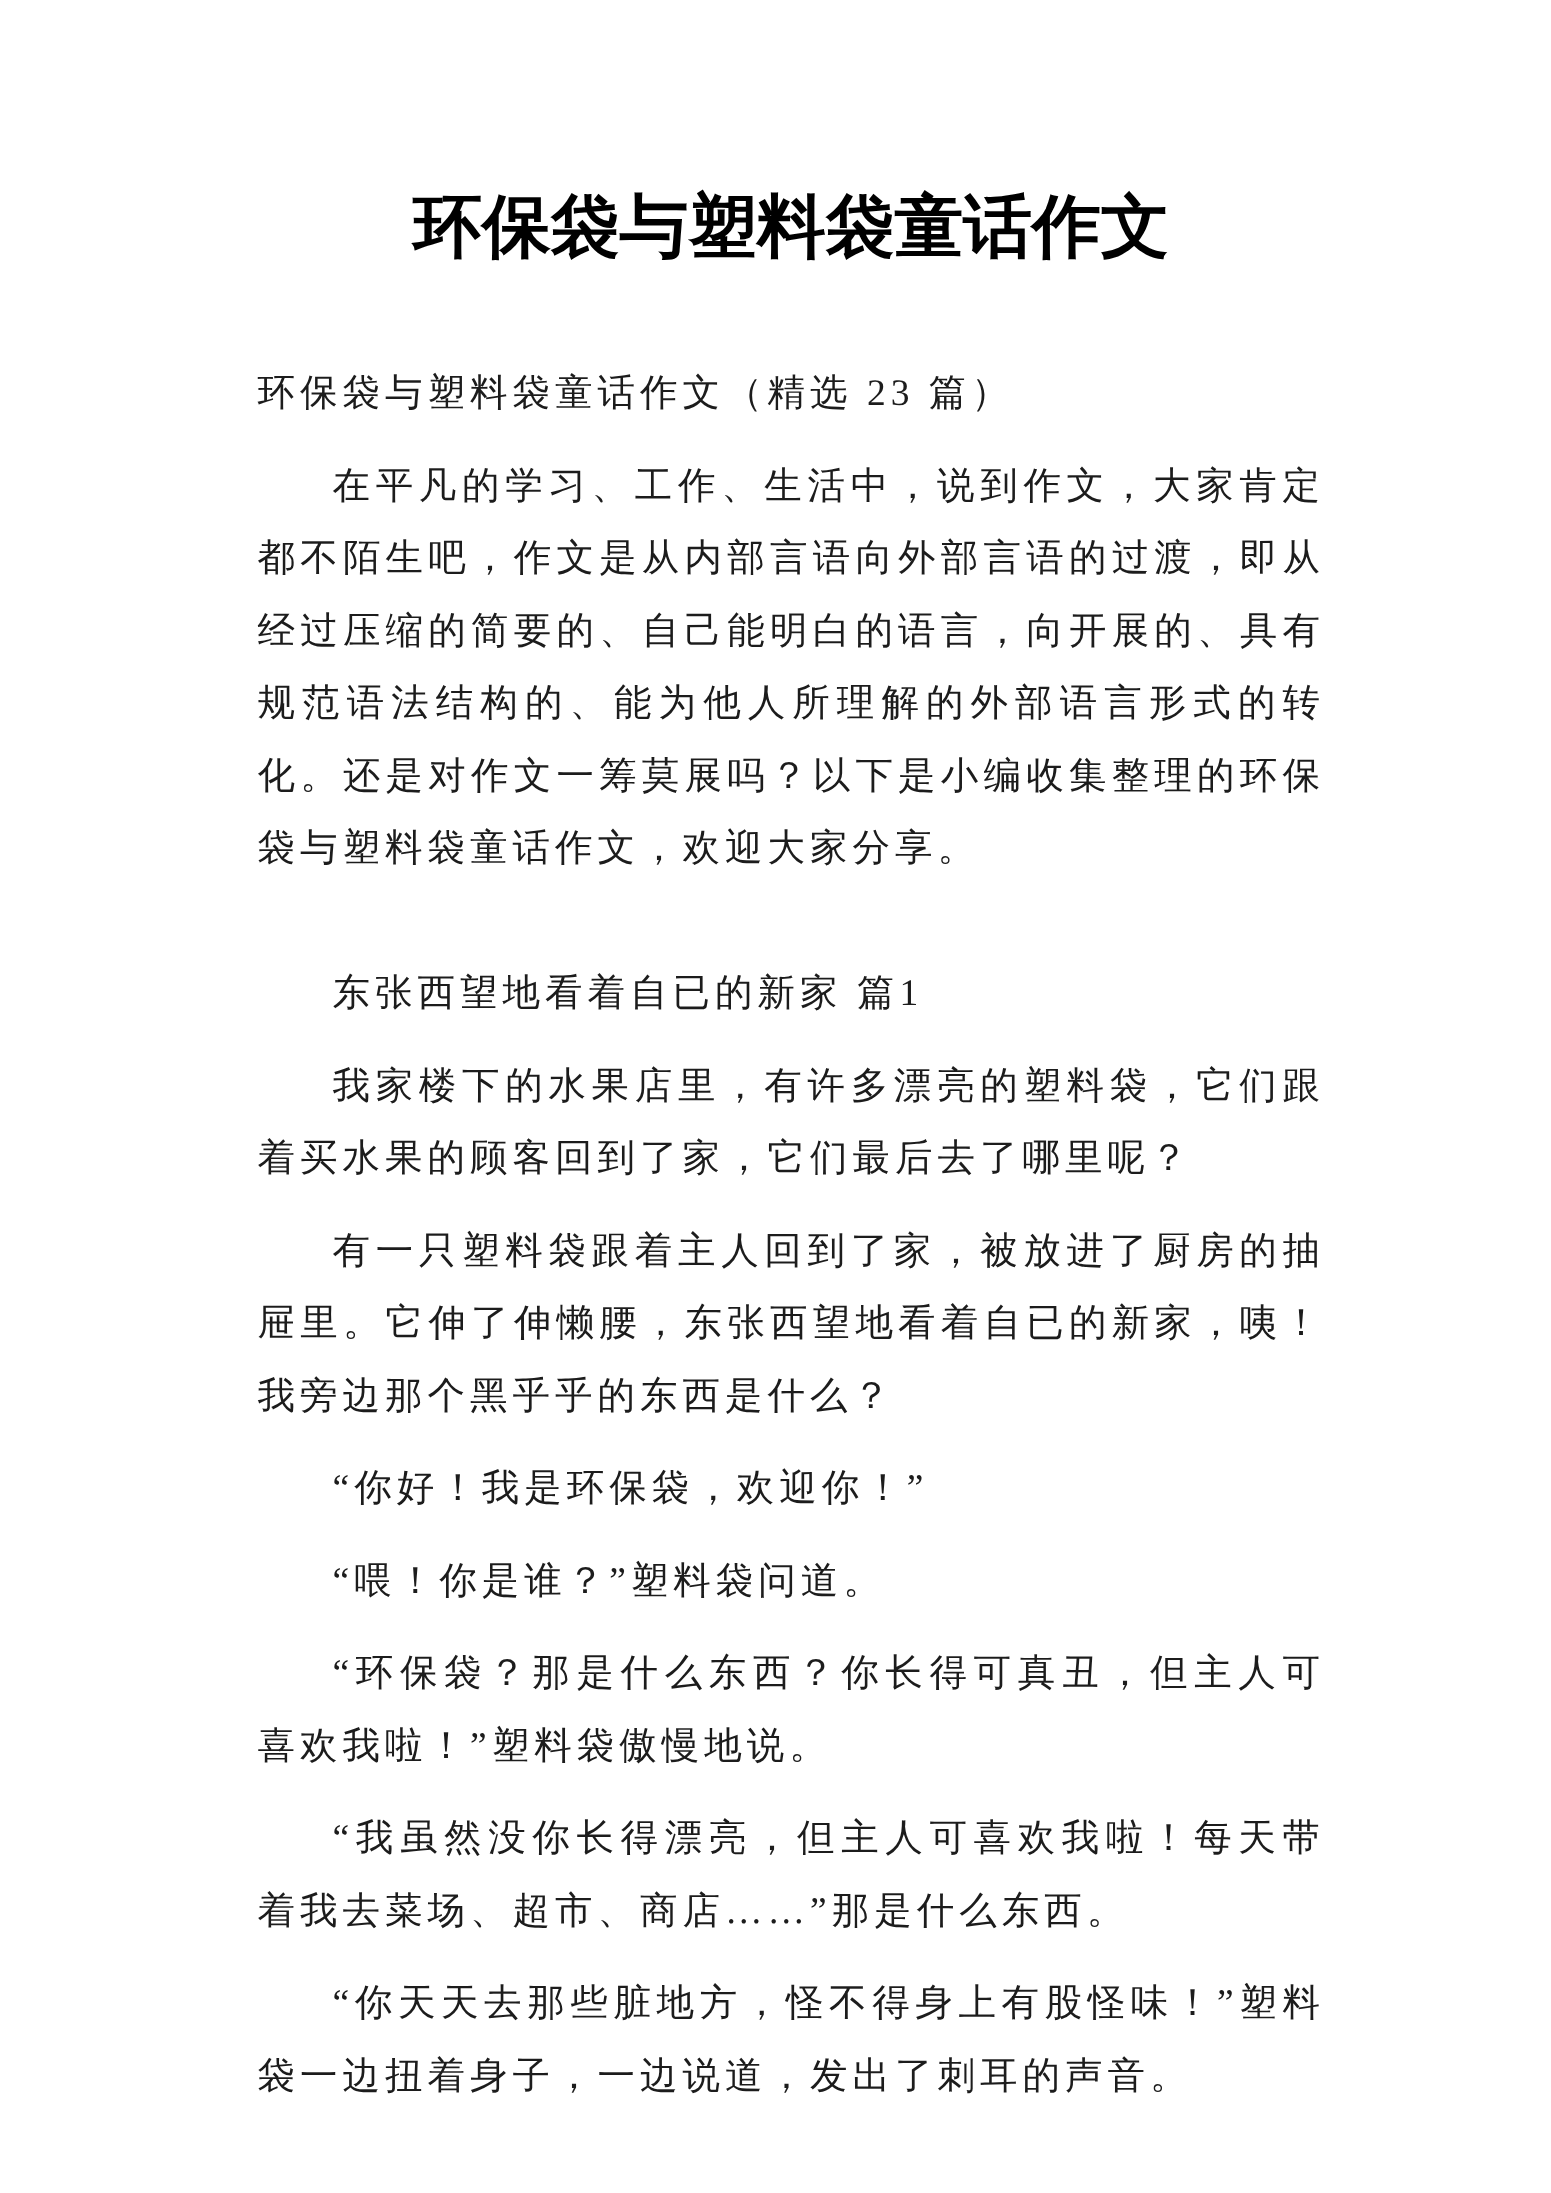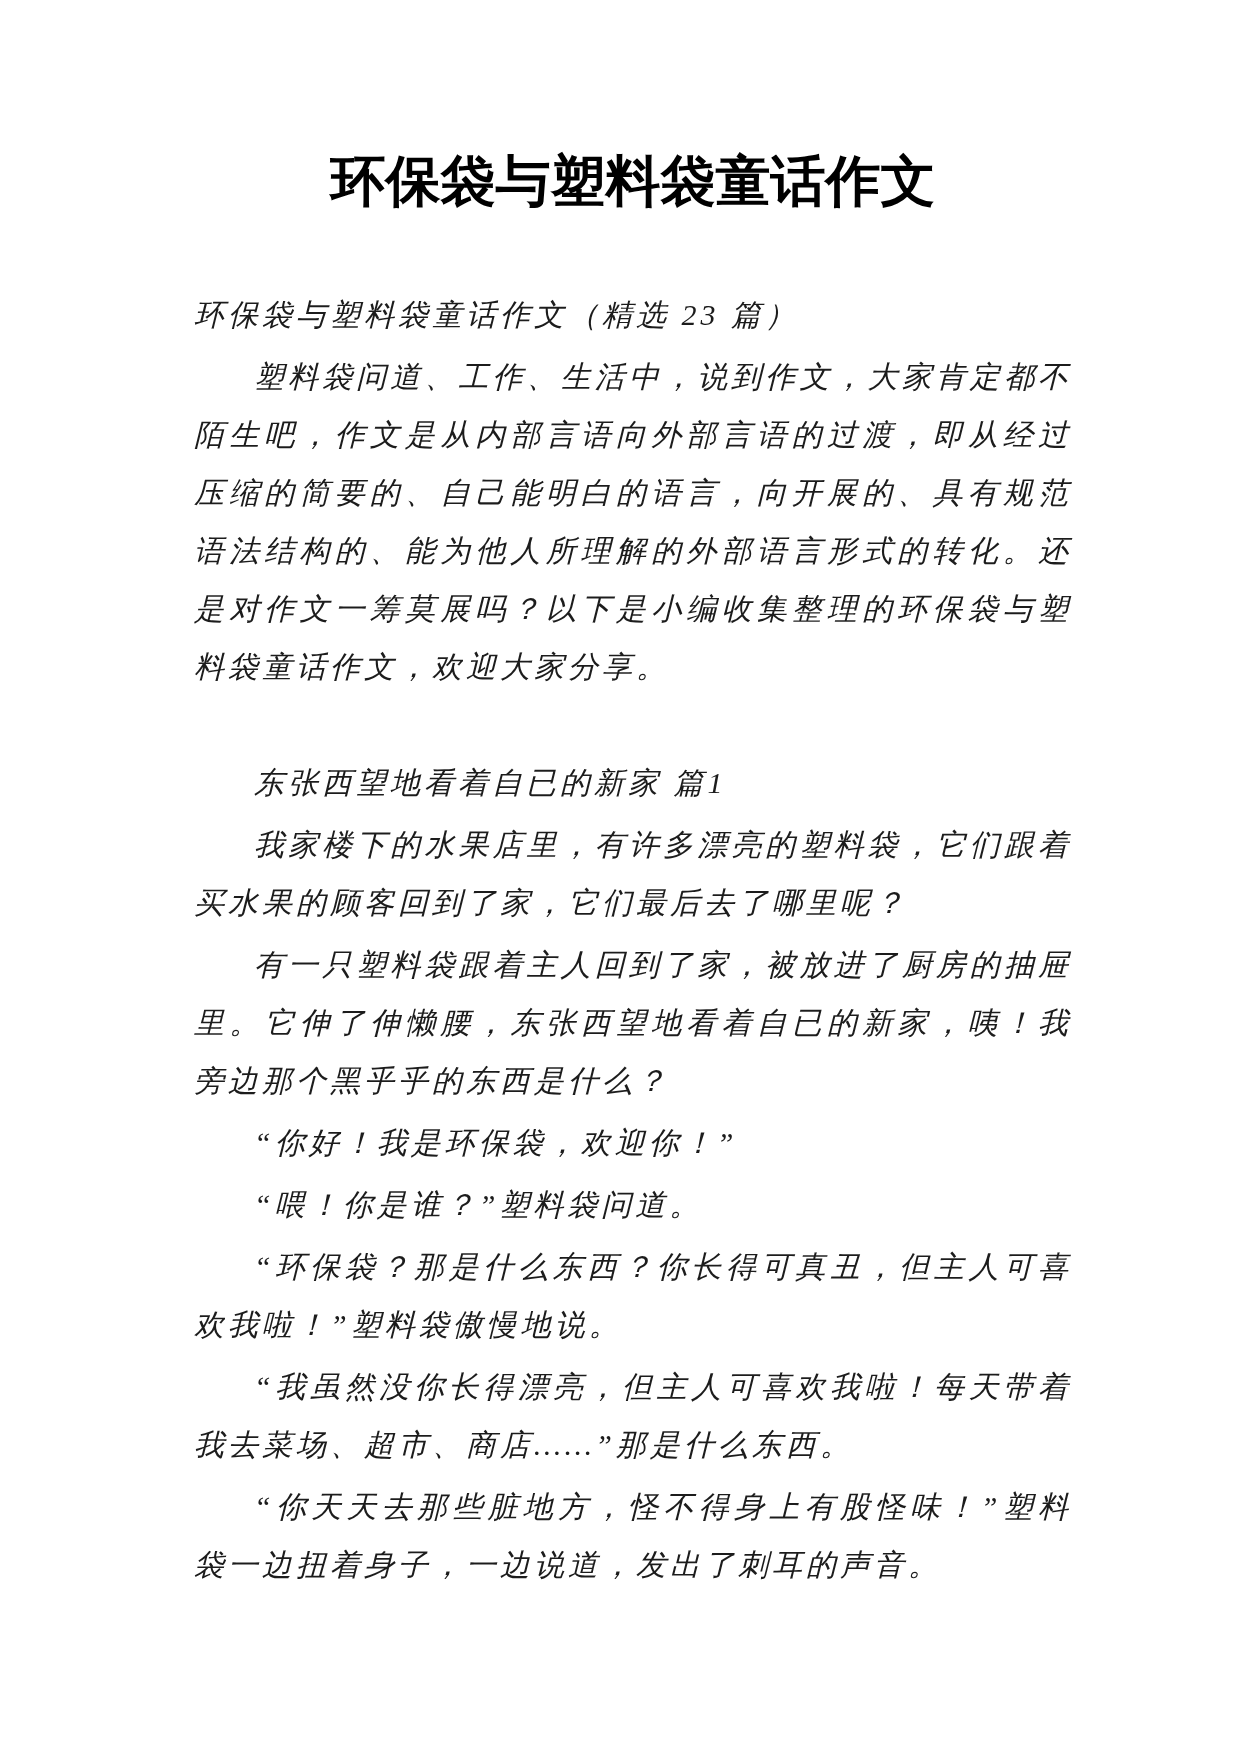--- a/index.html
+++ b/index.html
@@ -32,39 +32,38 @@
   }
   .doc-body {
     font-size: 30px;
     line-height: 58px;
     color: #1c1c1c;
     letter-spacing: 4px;
     text-align: justify;
     text-justify: inter-character;
   }
   .para {
-    margin: 4px;
+    margin: 16px;
     padding: 0;
-    font-style: italic;
   }
   .para.indent {
     text-indent: 2em;
   }
   .para.gap-before {
     margin-top: 58px;
   }
 </style>
 </head>
 <body>
 
 <div class="page">
   <h1 class="doc-title">环保袋与塑料袋童话作文</h1>
   <div class="doc-body">
       <p class="para">环保袋与塑料袋童话作文（精选 23 篇）</p>
-      <p class="para indent">塑料袋问道、工作、生活中，说到作文，大家肯定都不陌生吧，作文是从内部言语向外部言语的过渡，即从经过压缩的简要的、自己能明白的语言，向开展的、具有规范语法结构的、能为他人所理解的外部语言形式的转化。还是对作文一筹莫展吗？以下是小编收集整理的环保袋与塑料袋童话作文，欢迎大家分享。</p>
+      <p class="para indent">在平凡的学习、工作、生活中，说到作文，大家肯定都不陌生吧，作文是从内部言语向外部言语的过渡，即从经过压缩的简要的、自己能明白的语言，向开展的、具有规范语法结构的、能为他人所理解的外部语言形式的转化。还是对作文一筹莫展吗？以下是小编收集整理的环保袋与塑料袋童话作文，欢迎大家分享。</p>
       <p class="para indent gap-before">东张西望地看着自已的新家 篇1</p>
       <p class="para indent">我家楼下的水果店里，有许多漂亮的塑料袋，它们跟着买水果的顾客回到了家，它们最后去了哪里呢？</p>
       <p class="para indent">有一只塑料袋跟着主人回到了家，被放进了厨房的抽屉里。它伸了伸懒腰，东张西望地看着自已的新家，咦！我旁边那个黑乎乎的东西是什么？</p>
       <p class="para indent">“你好！我是环保袋，欢迎你！”</p>
       <p class="para indent">“喂！你是谁？”塑料袋问道。</p>
       <p class="para indent">“环保袋？那是什么东西？你长得可真丑，但主人可喜欢我啦！”塑料袋傲慢地说。</p>
       <p class="para indent">“我虽然没你长得漂亮，但主人可喜欢我啦！每天带着我去菜场、超市、商店……”那是什么东西。</p>
       <p class="para indent">“你天天去那些脏地方，怪不得身上有股怪味！”塑料袋一边扭着身子，一边说道，发出了刺耳的声音。</p>
     </div>
 </div>

